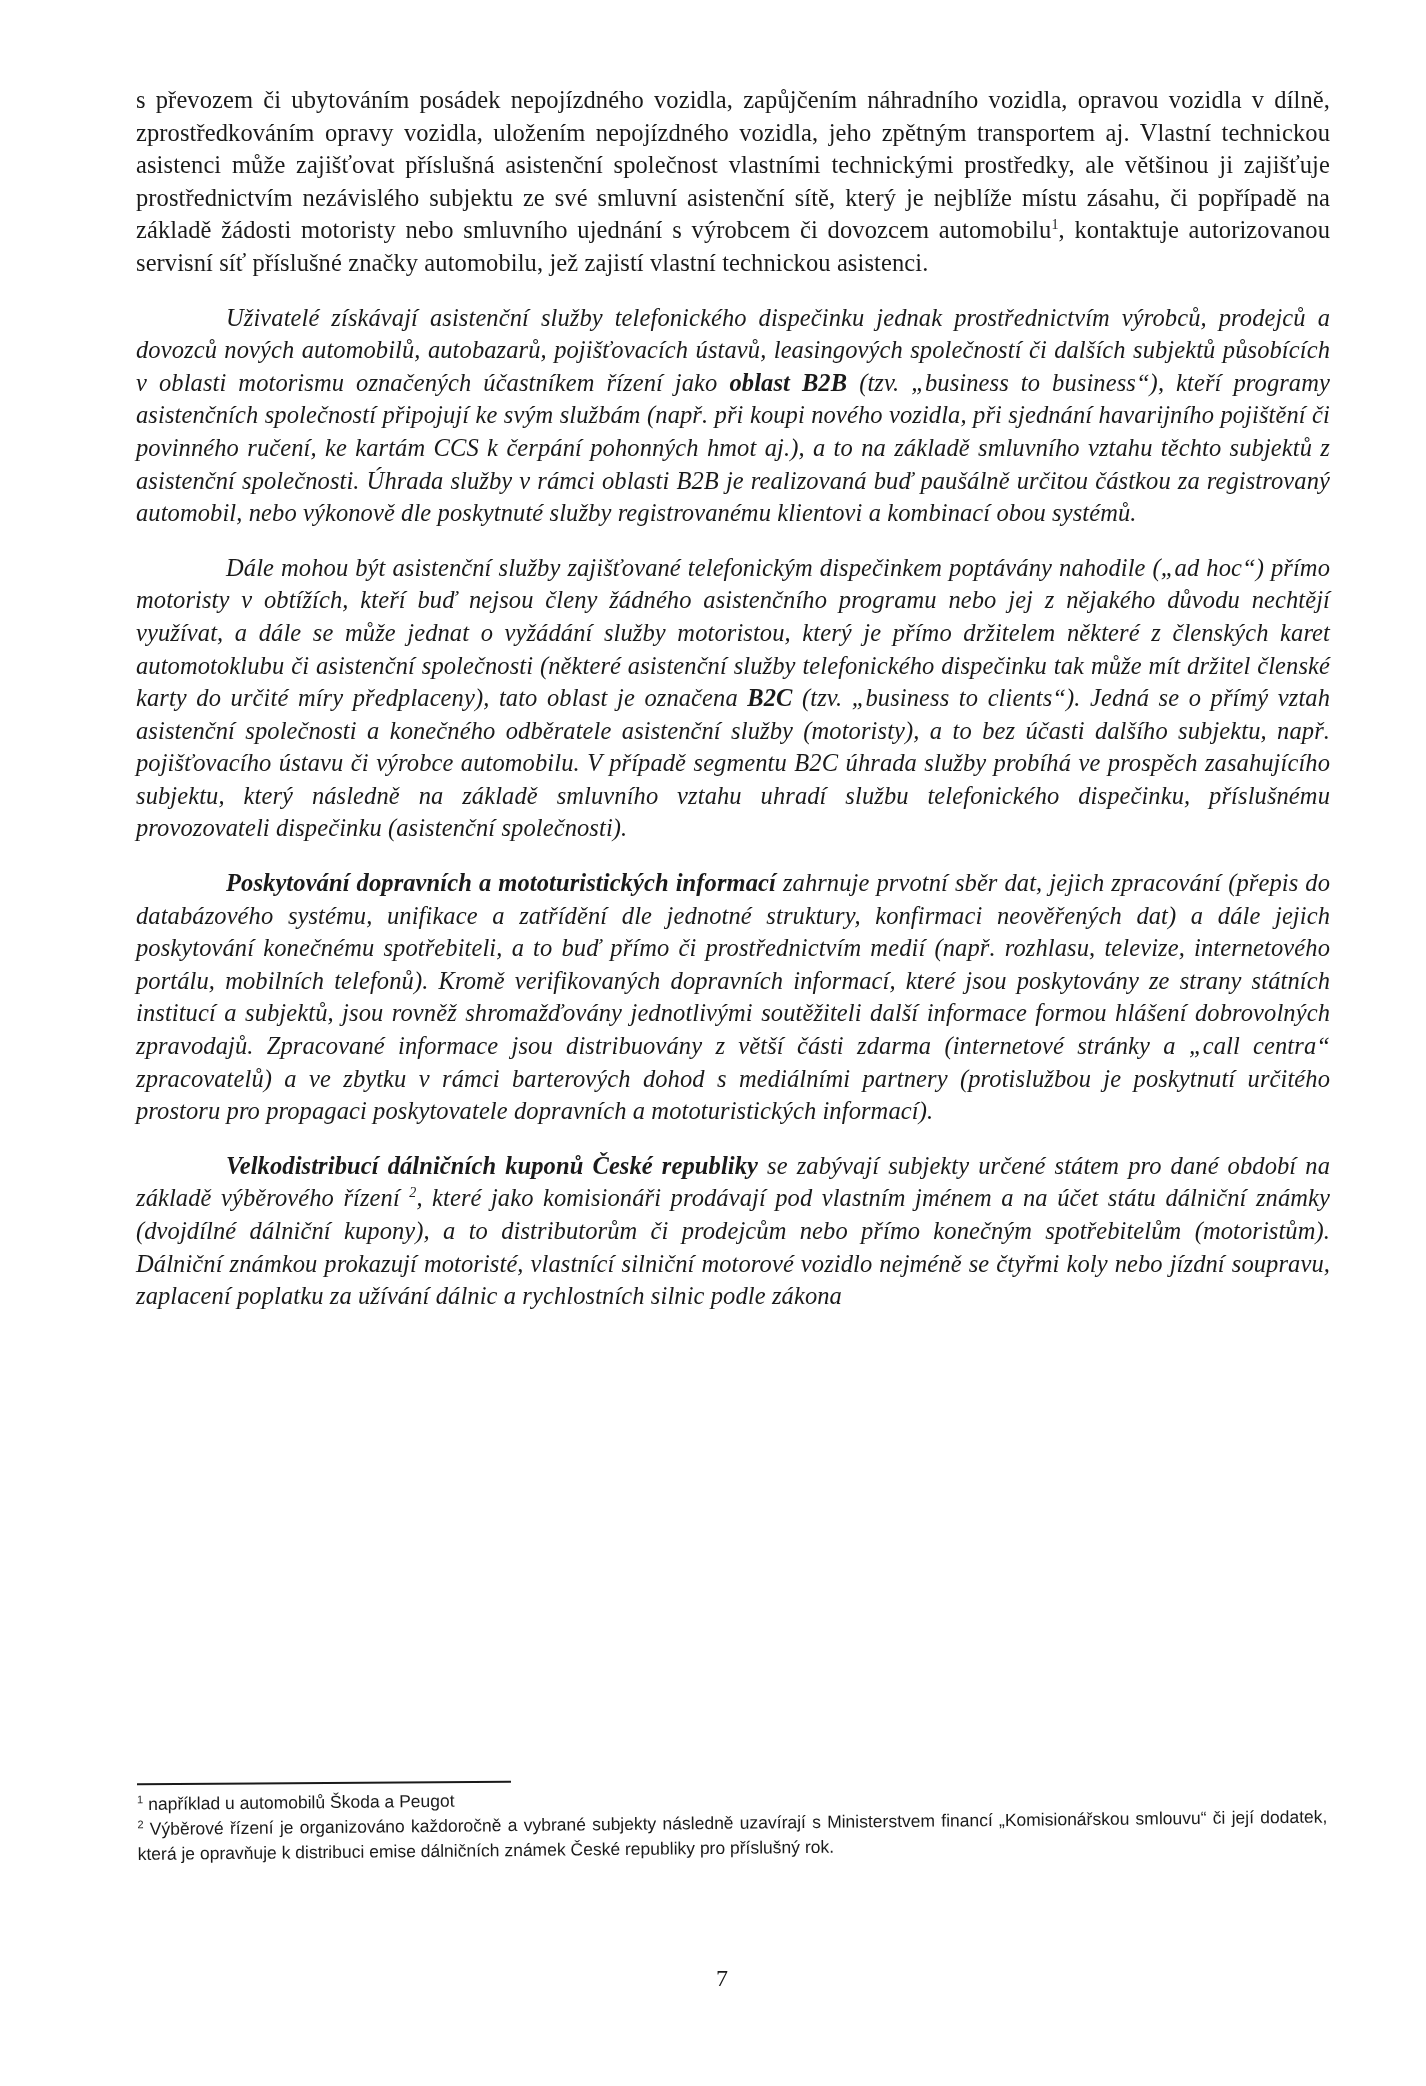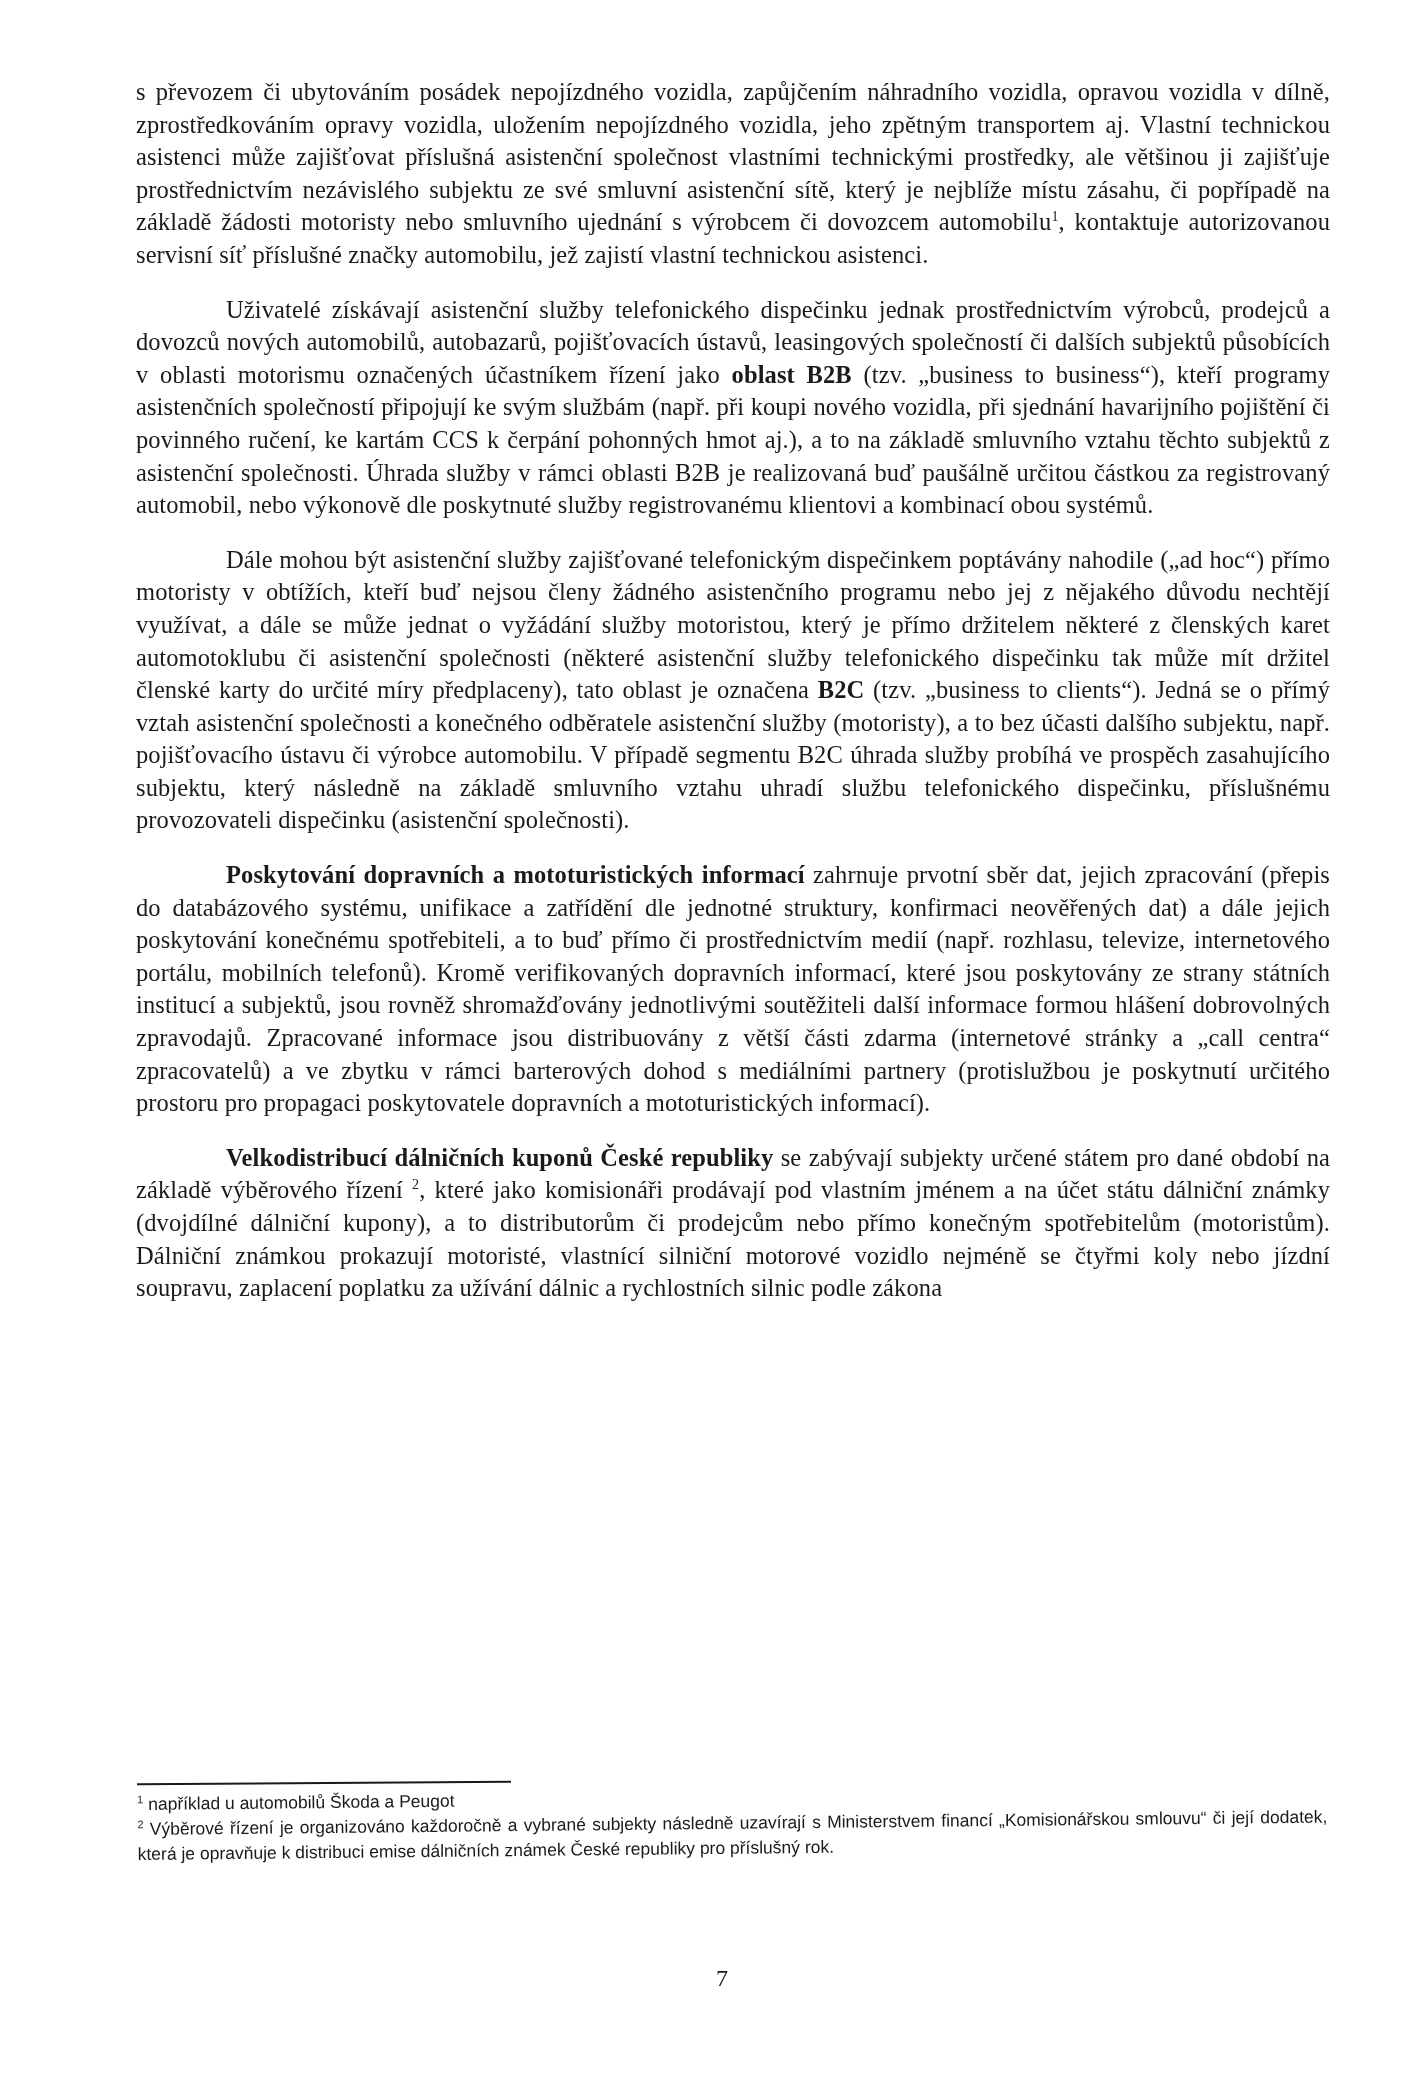--- a/index.html
+++ b/index.html
@@ -6,26 +6,26 @@
   body { width: 1426px; height: 2086px; position: relative; overflow: hidden; }
   .page {
     position: absolute; left: 0; top: 0; width: 1426px; height: 2086px;
     background: #ffffff; color: #1a1a1a;
     font-family: "Liberation Serif", "DejaVu Serif", serif;
   }
   .body-text {
     position: absolute; left: 136px; top: 72px; width: 1194px;
   }
   .para {
-    margin: 4px 0 22px 0;
+    margin: 12px 0 22px 0;
     font-size: 24.5px; line-height: 32.6px;
     text-align: justify; text-justify: inter-word;
     letter-spacing: 0.1px;
   }
-  .para.indent { text-indent: 90px; }
+  .para.indent { text-indent: 90px; font-style: italic; }
   .para.first { text-indent: 0; }
   .para b { font-weight: bold; }
   sup { font-size: 14px; line-height: 0; vertical-align: super; }
   .footnote-rule {
     position: absolute; left: 137px; top: 1782px; width: 374px; height: 0;
     border-top: 2px solid #1a1a1a; transform: rotate(-0.4deg);
   }
   .footnotes {
     position: absolute; left: 137px; top: 1792px; width: 1190px;
     font-family: "Liberation Sans Narrow", "Liberation Sans", sans-serif;

